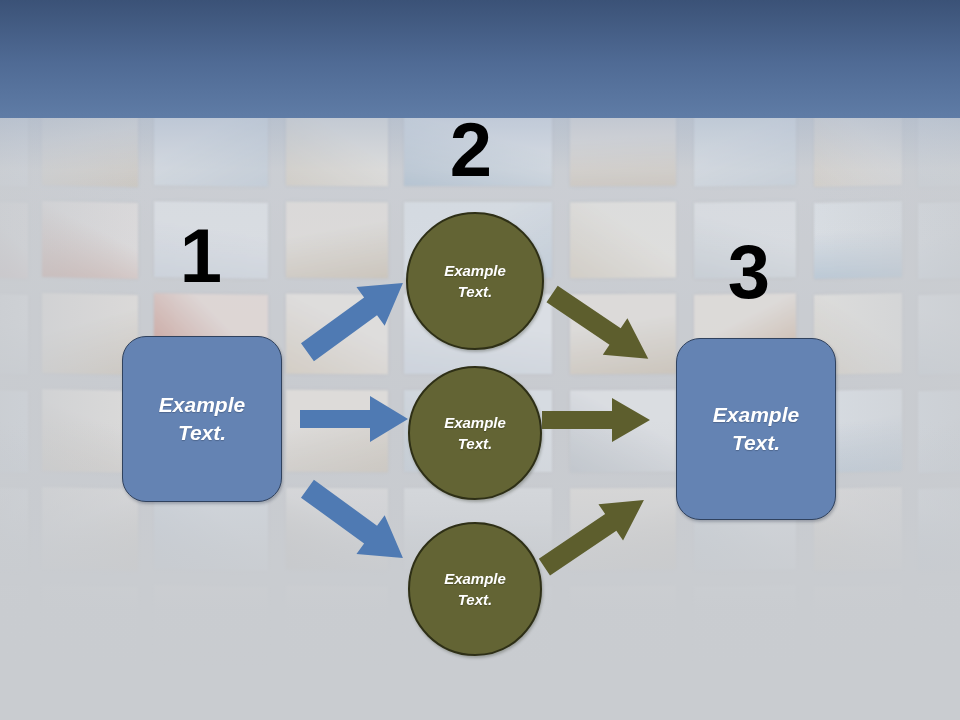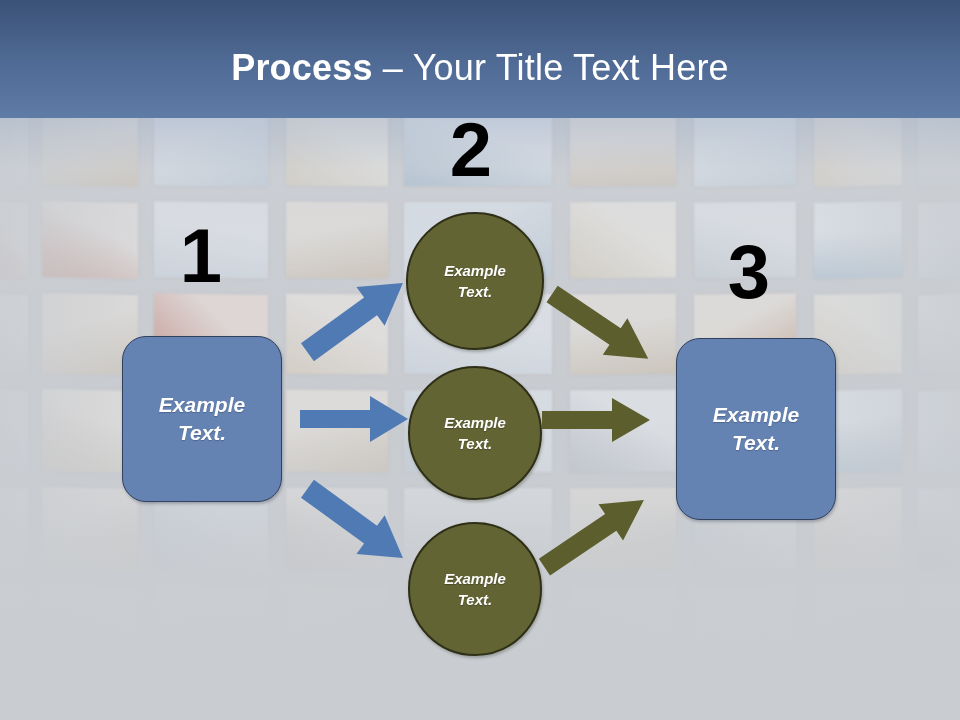--- a/index.html
+++ b/index.html
@@ -229,21 +229,20 @@
         <div class="tile" style="left: 918px; top: 586px; width: 78px; height: 78px; background-image: linear-gradient(228deg, rgb(226, 233, 238) 0%, rgb(226, 233, 238) 38%, rgb(192, 206, 217) 100%); filter: blur(1.1px); opacity: 0.8; transform: skewY(-1.6deg);"></div>
       </div>
     <div id="wall-wash"></div>
     <div id="fade-left"></div>
     <div id="fade-right"></div>
     <div id="fade-top"></div>
     <div id="fade-bottom"></div>
   </div>
 
   <div id="header-band"></div>
-  <div id="slide-title"><span class="t-bold">Process</span><span class="t-reg"> – Your Title Text Here</span></div>
 
   <div class="step-number" id="step-num-1">1</div>
   <div class="step-number" id="step-num-2">2</div>
   <div class="step-number" id="step-num-3">3</div>
 
   <div class="blue-box" id="box-input">
     <div class="box-label">Example
 Text.</div>
   </div>
 

